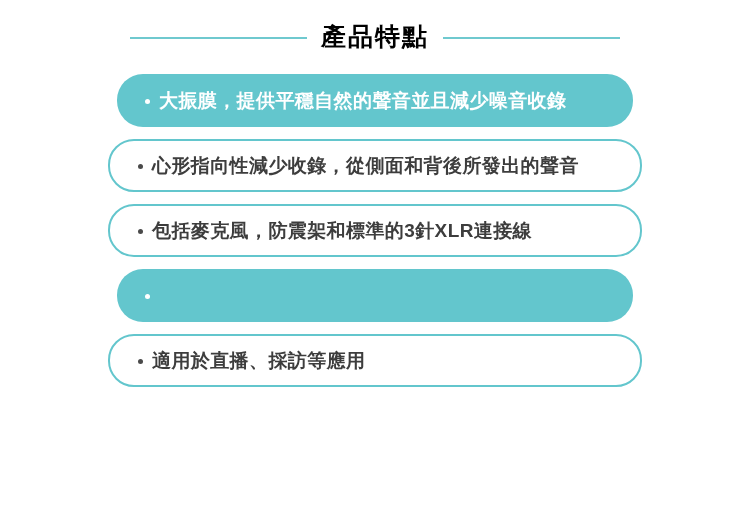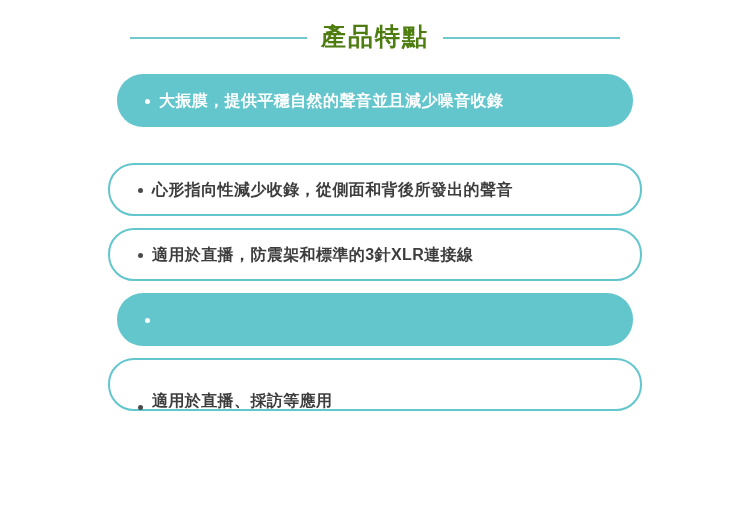--- a/index.html
+++ b/index.html
@@ -33,21 +33,21 @@
   .heading-rule {
     flex: 1 1 auto;
     height: 2px;
     background: #6fc9cf;
   }
   .heading-text {
     flex: 0 0 auto;
     font-size: 25px;
     font-weight: bold;
     letter-spacing: 2px;
-    color: #4d7c0f;
+    color: #000000;
     white-space: nowrap;
     line-height: 1;
     padding-bottom: 2px;
   }
 
   
   .features {
     margin-top: 23px;
     display: flex;
     flex-direction: column;
@@ -79,21 +79,21 @@
     height: 5px;
     border-radius: 50%;
     margin-right: 9px;
     position: relative;
     top: 1px;
   }
   .fill .bullet { background: #ffffff; }
   .outline .bullet { background: #4a4a4a; }
 
   .feature-text {
-    font-size: 16px;
+    font-size: 19px;
     font-weight: bold;
     letter-spacing: 0.4px;
     white-space: nowrap;
     line-height: 1;
   }
   .fill .feature-text { color: #ffffff; }
   .outline .feature-text { color: #3d3d3d; }
 </style>
 </head>
 <body>
@@ -104,30 +104,30 @@
     <div class="heading-rule"></div>
     <div class="heading-text">產品特點</div>
     <div class="heading-rule"></div>
   </div>
 
   <div class="features">
       <div class="feature-item fill" style="width: 516px;">
         <span class="bullet"></span>
         <span class="feature-text">大振膜，提供平穩自然的聲音並且減少噪音收錄</span>
       </div>
-      <div class="feature-item outline" style="width: 534px; margin-top: 24px;">
+      <div class="feature-item outline" style="width: 534px;">
         <span class="bullet"></span>
         <span class="feature-text">心形指向性減少收錄，從側面和背後所發出的聲音</span>
       </div>
       <div class="feature-item outline" style="width: 534px;">
         <span class="bullet"></span>
-        <span class="feature-text">適用於直播，防震架和標準的3針XLR連接線</span>
+        <span class="feature-text">包括麥克風，防震架和標準的3針XLR連接線</span>
       </div>
       <div class="feature-item fill" style="width: 516px;">
         <span class="bullet"></span>
       </div>
-      <div class="feature-item outline" style="width: 534px; align-items: flex-end;">
+      <div class="feature-item outline" style="width: 534px;">
         <span class="bullet"></span>
         <span class="feature-text">適用於直播、採訪等應用</span>
       </div>
     </div>
 
 </div>
 
 </body></html>

